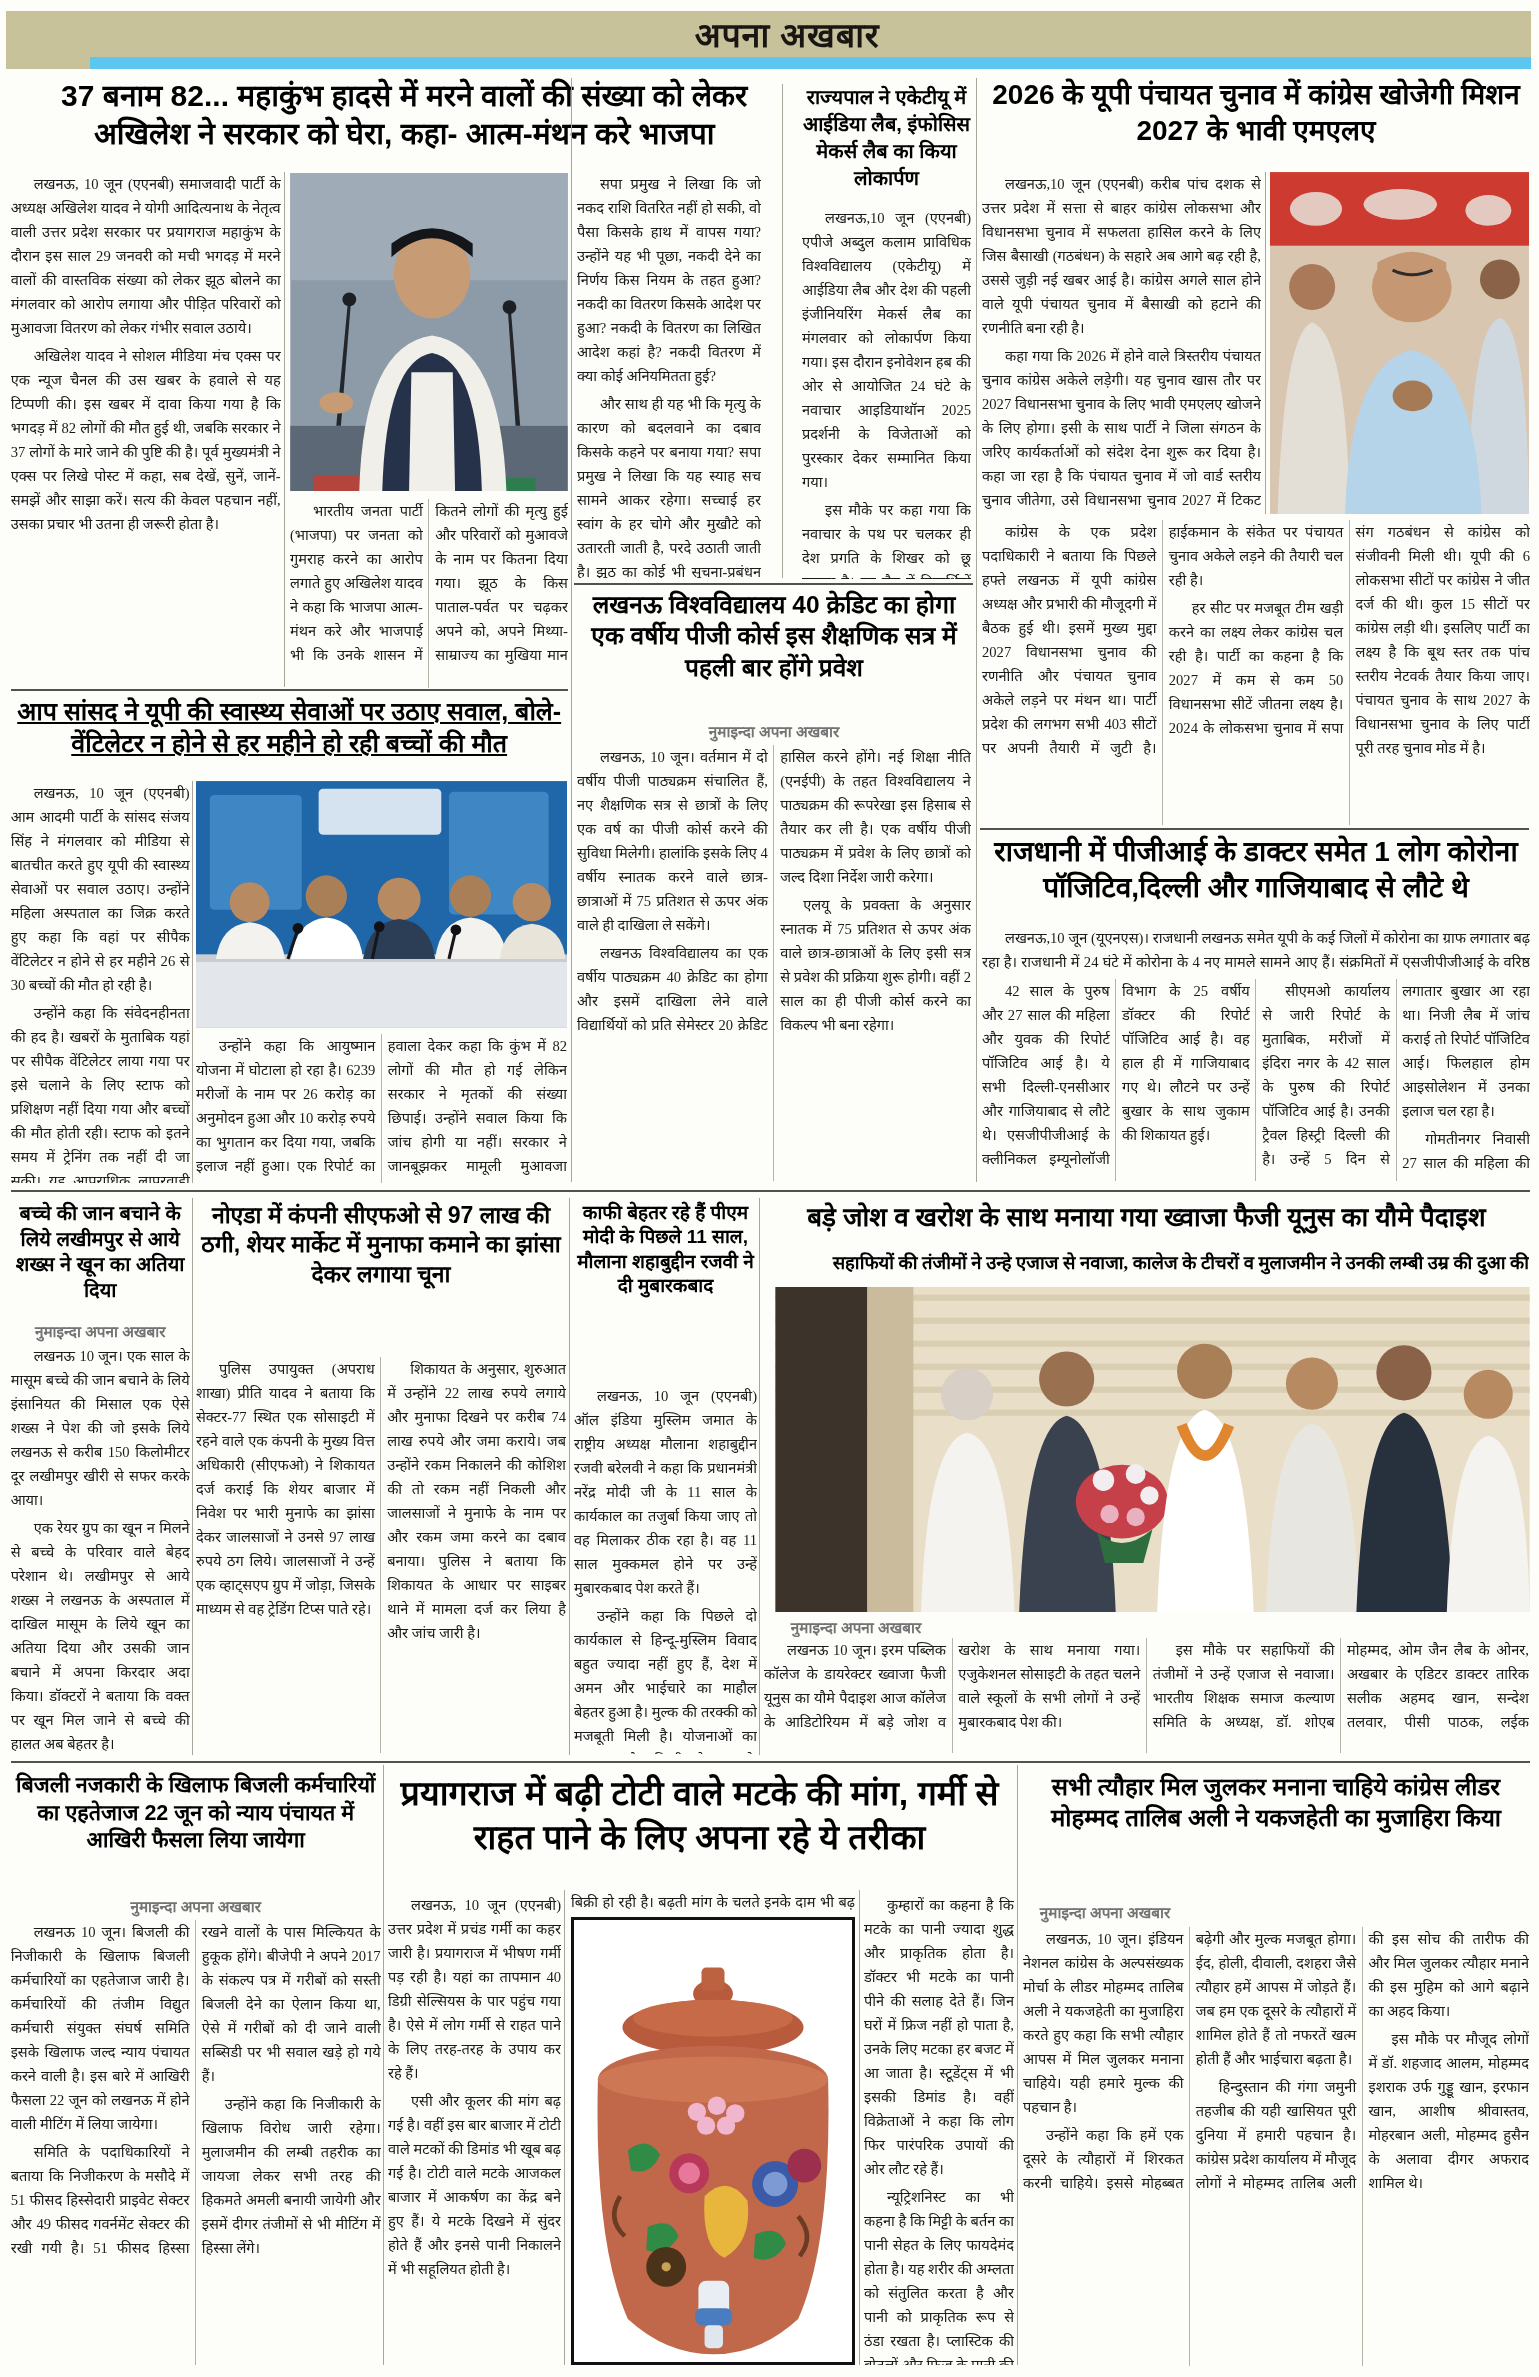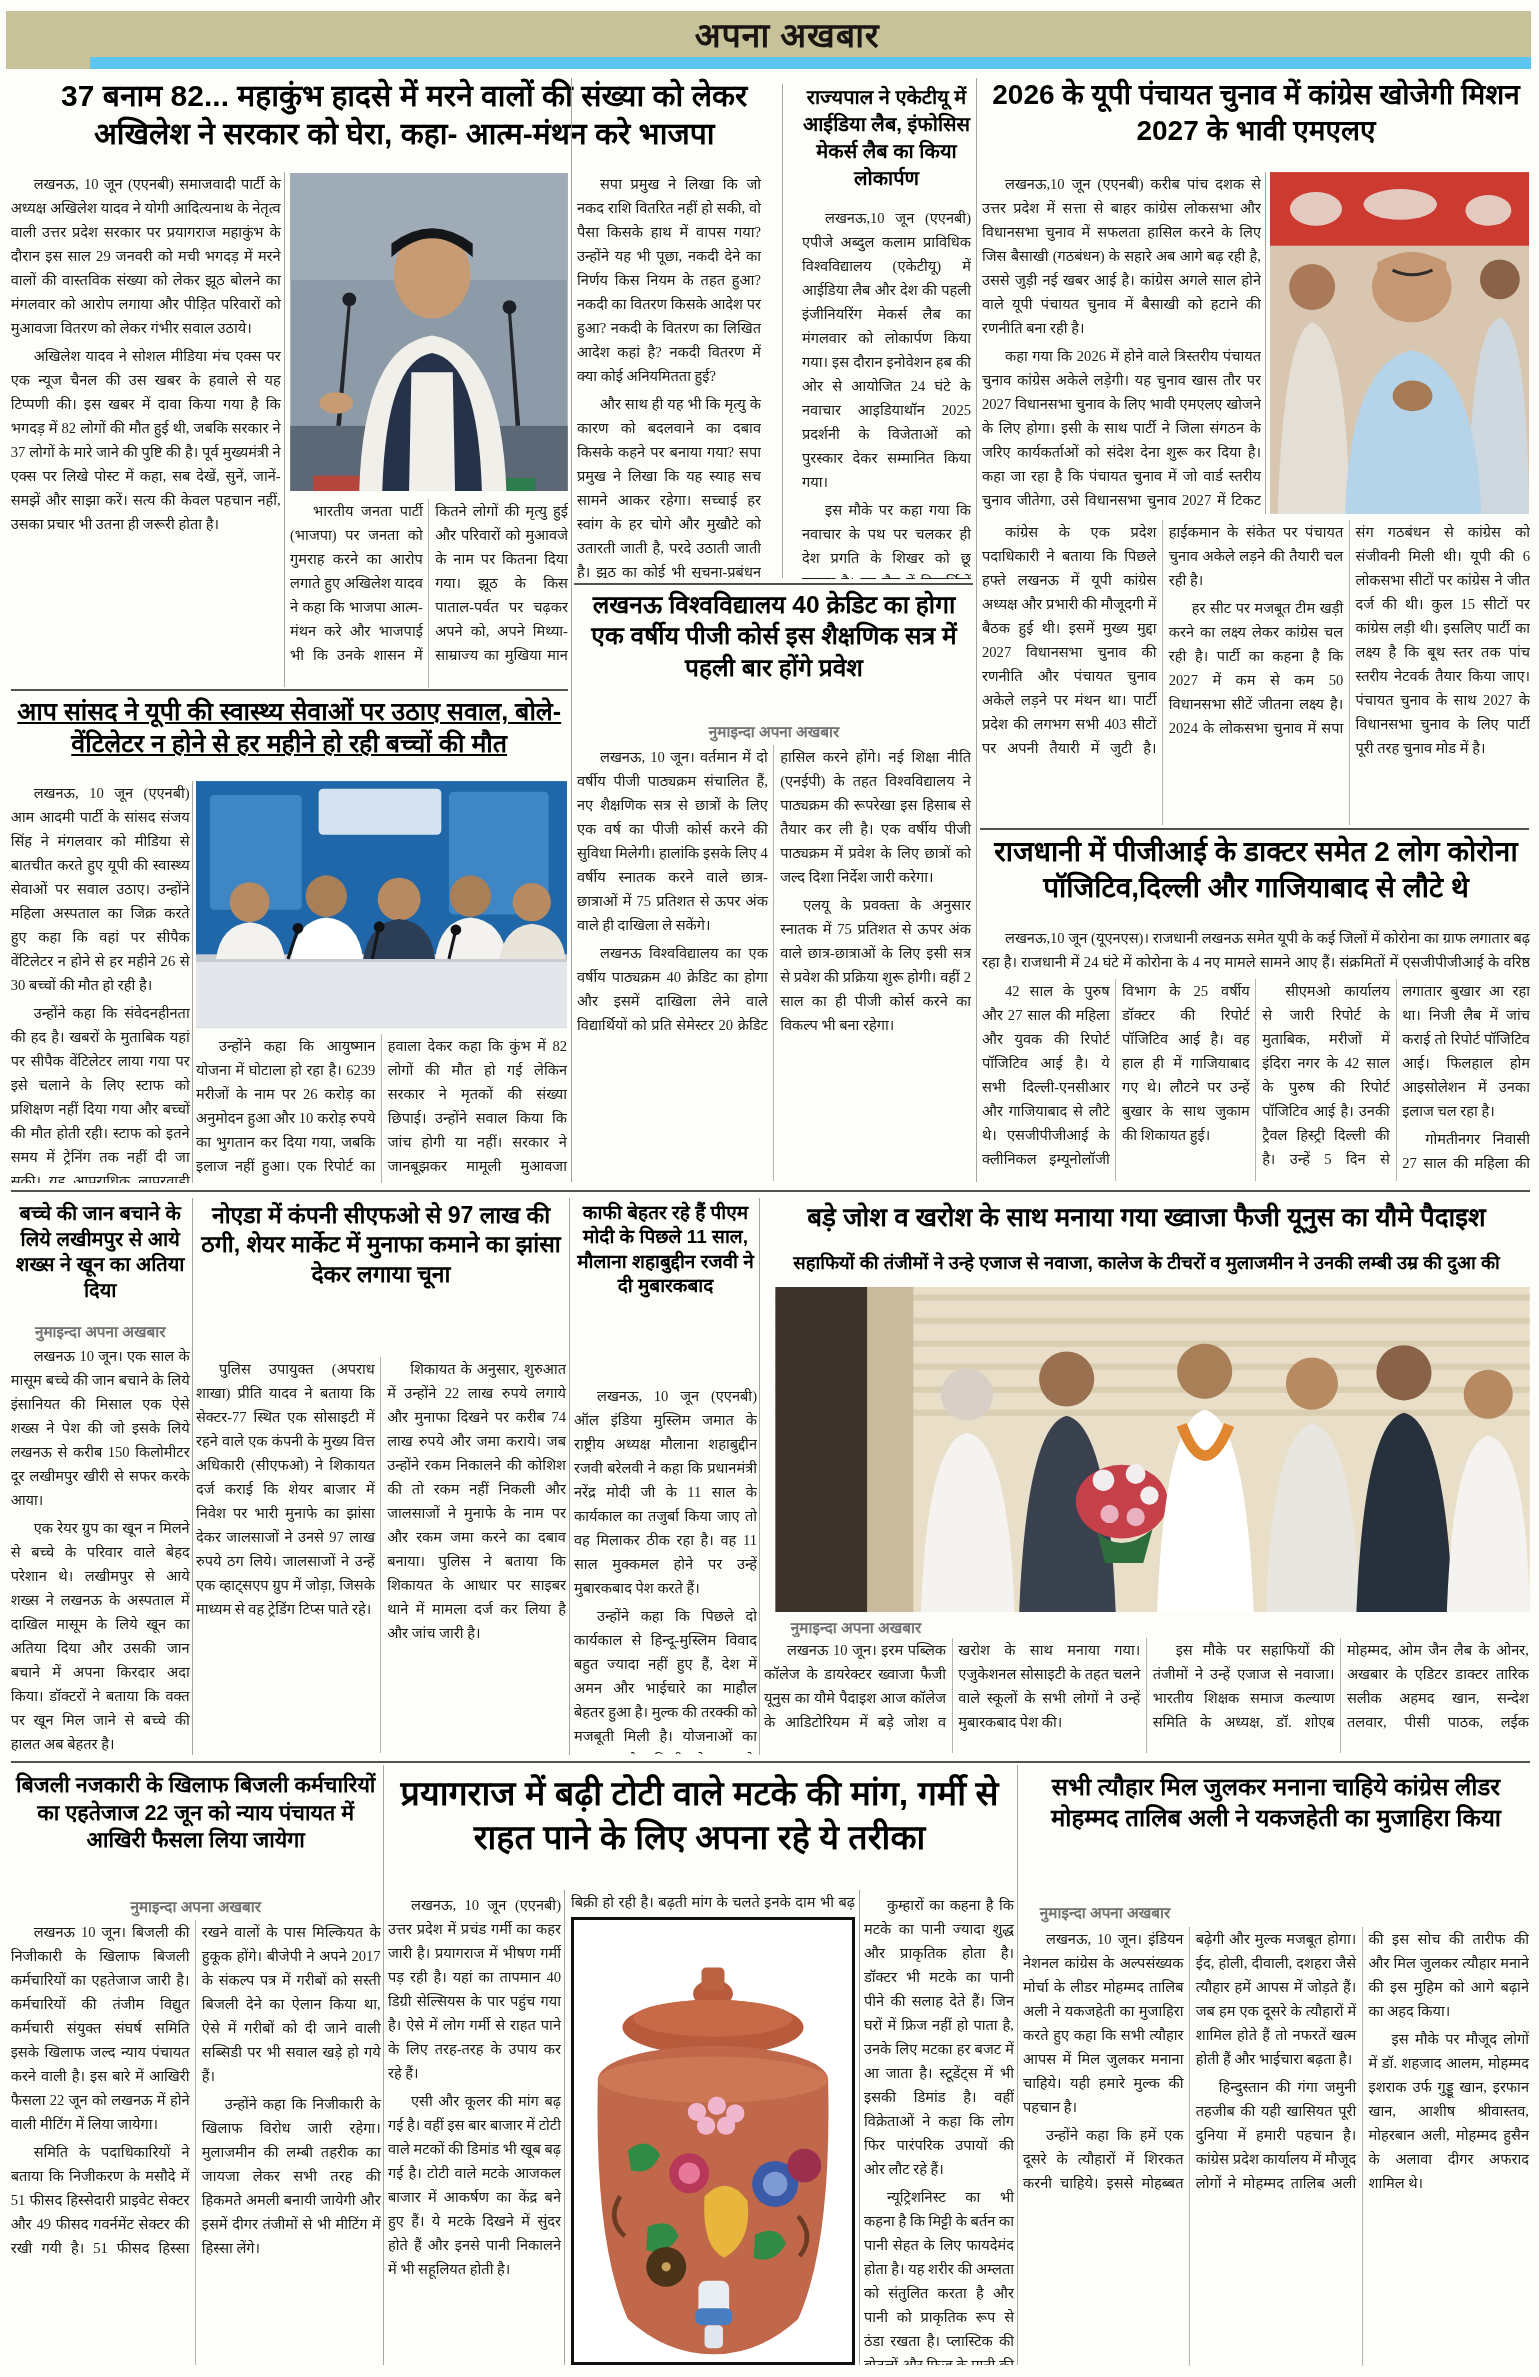--- a/index.html
+++ b/index.html
@@ -9,21 +9,21 @@
   
   #masthead{left:6.1px;top:10.7px;width:1525px;height:58px;background:#c8c29a;display:flex;align-items:center;flex-direction:column;}
   .mast-title{font-family:"Liberation Sans","DejaVu Sans",sans-serif;font-weight:900;font-size:34px;color:#181512;letter-spacing:0.8px;}
   #paper-title{margin-left:37px;}
   #section-title{margin-left:84px;background:#5cc6f0;align-self:stretch;display:flex;align-items:center;padding:16px 23px;}
   #date-pill{background:#1b1b1b;color:#fff;border-radius:31px;padding:7.7px 23px;
              font-family:"Liberation Sans","DejaVu Sans",sans-serif;font-weight:700;font-size:22px;margin-left:auto;}
   #page-number{font-family:"Liberation Sans","DejaVu Sans",sans-serif;font-weight:900;font-size:48px;color:#111;margin:0 26px 0 12.3px;}
   
   .hl{font-family:"Liberation Sans","DejaVu Sans",sans-serif;font-weight:900;color:#000;text-align:center;line-height:1.28;}
-  .hl-sub{font-family:Liberation Sans, sans-serif;font-weight:700;color:#000;text-align:center;}
+  .hl-sub{font-family:Liberation Serif, serif;font-weight:700;color:#000;text-align:right;}
   
   .body{font-size:14.6px;line-height:24px;text-align:justify;color:#191919;}
   .body p{margin:0 0 3.8px 0;text-indent:23px;}
   .byline{font-family:"Liberation Sans","DejaVu Sans",sans-serif;font-weight:700;font-size:15.3px;text-align:center;color:#737373;}
   .cols2{column-count:2;column-gap:12.3px;column-rule:0.8px solid #b7b3a9;}
   .cols3{column-count:3;column-gap:12.3px;column-rule:0.8px solid #b7b3a9;}
   .cols4{column-count:4;column-gap:12.3px;column-rule:0.8px solid #b7b3a9;}
   
   .vrule{position:absolute;width:0.8px;background:#a9a59b;}
   .hrule{position:absolute;height:1.5px;background:#54504a;}
@@ -159,21 +159,21 @@
   <div class="hrule" style="left:574px;top:583px;width:399px;"></div>
   <div class="abs hl" style="left:577px;top:589px;width:394px;height:127px;font-size:24.5px;">लखनऊ विश्वविद्यालय 40 क्रेडिट का होगा एक वर्षीय पीजी कोर्स इस शैक्षणिक सत्र में पहली बार होंगे प्रवेश</div>
   <div class="abs byline" style="left:577px;top:721px;width:394px;height:21.5px;">नुमाइन्दा अपना अखबार</div>
   <div class="abs body cols2" style="left:577px;top:745px;width:394px;height:436px;">
     <p>लखनऊ, 10 जून। वर्तमान में दो वर्षीय पीजी पाठ्यक्रम संचालित हैं, नए शैक्षणिक सत्र से छात्रों के लिए एक वर्ष का पीजी कोर्स करने की सुविधा मिलेगी। हालांकि इसके लिए 4 वर्षीय स्नातक करने वाले छात्र-छात्राओं में 75 प्रतिशत से ऊपर अंक वाले ही दाखिला ले सकेंगे।</p>
     <p>लखनऊ विश्वविद्यालय का एक वर्षीय पाठ्यक्रम 40 क्रेडिट का होगा और इसमें दाखिला लेने वाले विद्यार्थियों को प्रति सेमेस्टर 20 क्रेडिट हासिल करने होंगे। नई शिक्षा नीति (एनईपी) के तहत विश्वविद्यालय ने पाठ्यक्रम की रूपरेखा इस हिसाब से तैयार कर ली है। एक वर्षीय पीजी पाठ्यक्रम में प्रवेश के लिए छात्रों को जल्द दिशा निर्देश जारी करेगा।</p>
     <p>एलयू के प्रवक्ता के अनुसार स्नातक में 75 प्रतिशत से ऊपर अंक वाले छात्र-छात्राओं के लिए इसी सत्र से प्रवेश की प्रक्रिया शुरू होगी। वहीं 2 साल का ही पीजी कोर्स करने का विकल्प भी बना रहेगा।</p>
   </div>
 
   <div class="hrule" style="left:980px;top:828px;width:549px;"></div>
-  <div class="abs hl" style="left:982px;top:834px;width:548px;height:89px;font-size:28px;">राजधानी में पीजीआई के डाक्टर समेत 2 लोग कोरोना पॉजिटिव,दिल्ली और गाजियाबाद से लौटे थे</div>
+  <div class="abs hl" style="left:982px;top:834px;width:548px;height:89px;font-size:28px;">राजधानी में पीजीआई के डाक्टर समेत 1 लोग कोरोना पॉजिटिव,दिल्ली और गाजियाबाद से लौटे थे</div>
   <div class="abs body" style="left:982px;top:926px;width:548px;height:49px;">
     <p style="text-indent:23px">लखनऊ,10 जून (यूएनएस)। राजधानी लखनऊ समेत यूपी के कई जिलों में कोरोना का ग्राफ लगातार बढ़ रहा है। राजधानी में 24 घंटे में कोरोना के 4 नए मामले सामने आए हैं। संक्रमितों में एसजीपीजीआई के वरिष्ठ डॉक्टर भी हैं।</p>
   </div>
   <div class="abs body cols4" style="left:982px;top:979px;width:548px;height:202px;">
     <p>42 साल के पुरुष और 27 साल की महिला और युवक की रिपोर्ट पॉजिटिव आई है। ये सभी दिल्ली-एनसीआर और गाजियाबाद से लौटे थे। एसजीपीजीआई के क्लीनिकल इम्यूनोलॉजी विभाग के 25 वर्षीय डॉक्टर की रिपोर्ट पॉजिटिव आई है। वह हाल ही में गाजियाबाद गए थे। लौटने पर उन्हें बुखार के साथ जुकाम की शिकायत हुई।</p>
     <p>सीएमओ कार्यालय से जारी रिपोर्ट के मुताबिक, मरीजों में इंदिरा नगर के 42 साल के पुरुष की रिपोर्ट पॉजिटिव आई है। उनकी ट्रैवल हिस्ट्री दिल्ली की है। उन्हें 5 दिन से लगातार बुखार आ रहा था। निजी लैब में जांच कराई तो रिपोर्ट पॉजिटिव आई। फिलहाल होम आइसोलेशन में उनका इलाज चल रहा है।</p>
     <p>गोमतीनगर निवासी 27 साल की महिला की रिपोर्ट भी पॉजिटिव आई है। उनकी भी दिल्ली की ट्रैवल हिस्ट्री है। 30 मई से 6 जून तक लखनऊ में अब तक 14 कोरोना संक्रमित मरीज मिल चुके हैं। स्वास्थ्य विभाग अलर्ट मोड पर है। सीएमओ ने बताया कि सभी मरीजों की हालत स्थिर है और इलाज पूरी तरह निगरानी में हो रहा है।</p>
   </div>
 
   <div class="hrule" style="left:10.7px;top:1190px;width:1519px;"></div>

